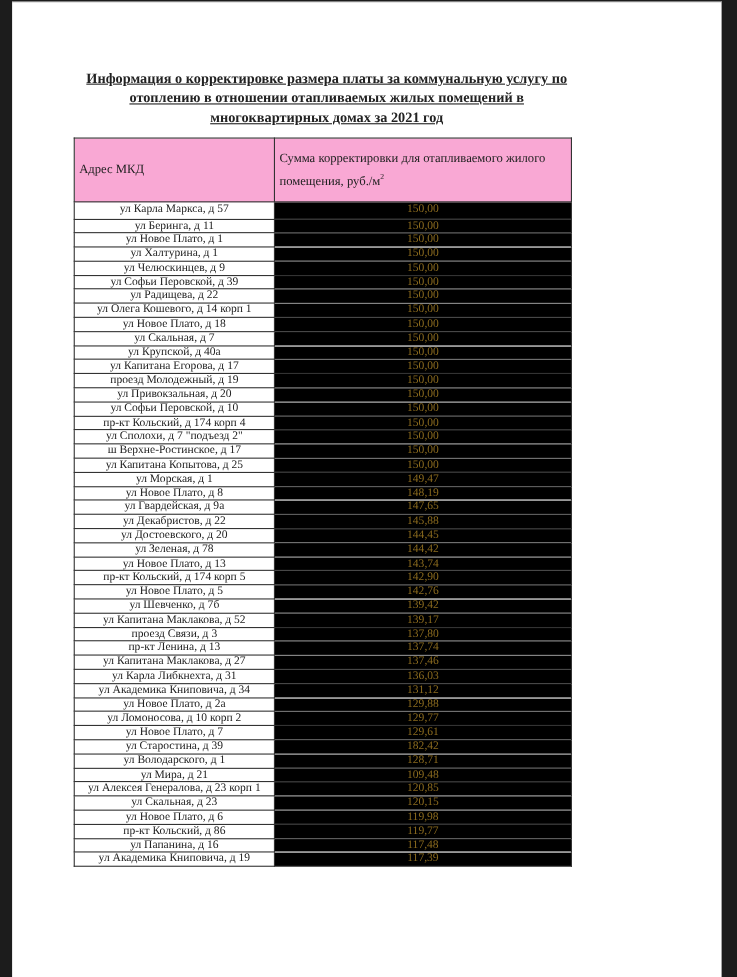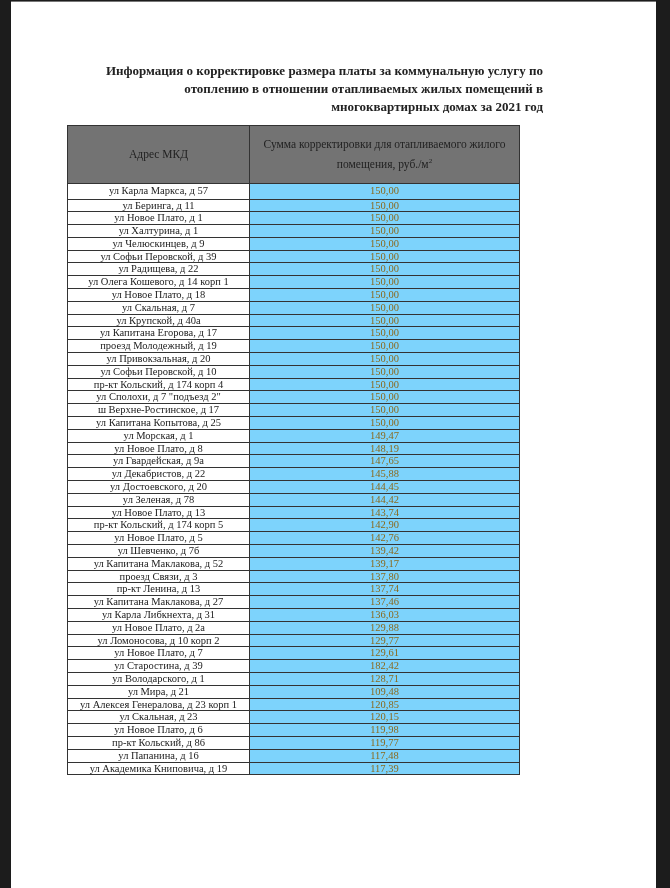--- a/index.html
+++ b/index.html
@@ -14,65 +14,66 @@
     position: absolute;
     left: 11px;
     top: 1px;
     width: 645px;
     height: 887px;
     background: #ffffff;
     border-top: 1px solid #777;
   }
   .title {
     position: absolute;
-    left: 72px;
+    left: 56px;
     top: 60px;
     width: 460px;
-    text-align: right;
+    text-align: center;
     font-family: "Liberation Serif", "DejaVu Serif", serif;
     font-weight: bold;
     font-size: 13px;
     line-height: 18px;
     color: #222;
+    text-decoration: underline;
   }
   table.data {
     position: absolute;
     left: 56px;
     top: 123px;
     width: 453px;
     border-collapse: collapse;
     font-family: "Liberation Serif", "DejaVu Serif", serif;
     font-size: 10.5px;
     color: #222;
   }
   table.data th {
     border: 1.5px solid #333;
-    background: #737373;
+    background: #f9a8d4;
     font-weight: normal;
     font-size: 11.5px;
     line-height: 17px;
     height: 57px;
     padding: 0 4px;
-    text-align: center;
+    text-align: left;
     vertical-align: middle;
     color: #222;
   }
   table.data th.addr { width: 173px; font-family: Liberation Serif, serif; }
   table.data td {
     border: 1.5px solid #333;
     padding: 0 1px;
     height: 11.8px;
     line-height: 11.8px;
     white-space: nowrap;
     overflow: hidden;
   }
   table.data tr.first td { height: 14.5px; line-height: 14.5px; }
   table.data td.addr { background: #fff; text-align: center; }
   table.data td.val {
-    background: #7dd3fc;
+    background: #000000;
     color: #8a6a1e;
     text-align: center;
   }
   sup { font-size: 7px; vertical-align: 5px; }
 </style>
 </head>
 <body>
 
 <div class="page">
   <div class="title">Информация о корректировке размера платы за коммунальную услугу по отоплению в отношении отапливаемых жилых помещений в многоквартирных домах за 2021 год</div>
@@ -219,20 +220,24 @@
         </tr>
         <tr>
           <td class="addr">ул Капитана Маклакова, д 27</td>
           <td class="val">137,46</td>
         </tr>
         <tr>
           <td class="addr">ул Карла Либкнехта, д 31</td>
           <td class="val">136,03</td>
         </tr>
         <tr>
+          <td class="addr">ул Академика Книповича, д 34</td>
+          <td class="val">131,12</td>
+        </tr>
+        <tr>
           <td class="addr">ул Новое Плато, д 2а</td>
           <td class="val">129,88</td>
         </tr>
         <tr>
           <td class="addr">ул Ломоносова, д 10 корп 2</td>
           <td class="val">129,77</td>
         </tr>
         <tr>
           <td class="addr">ул Новое Плато, д 7</td>
           <td class="val">129,61</td>

